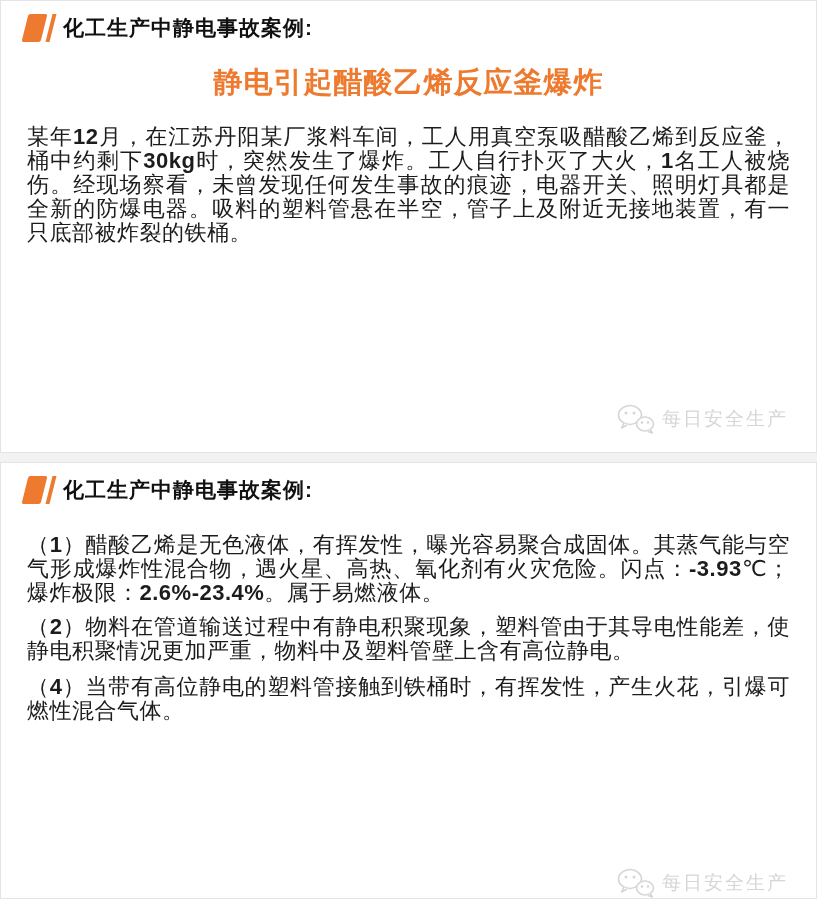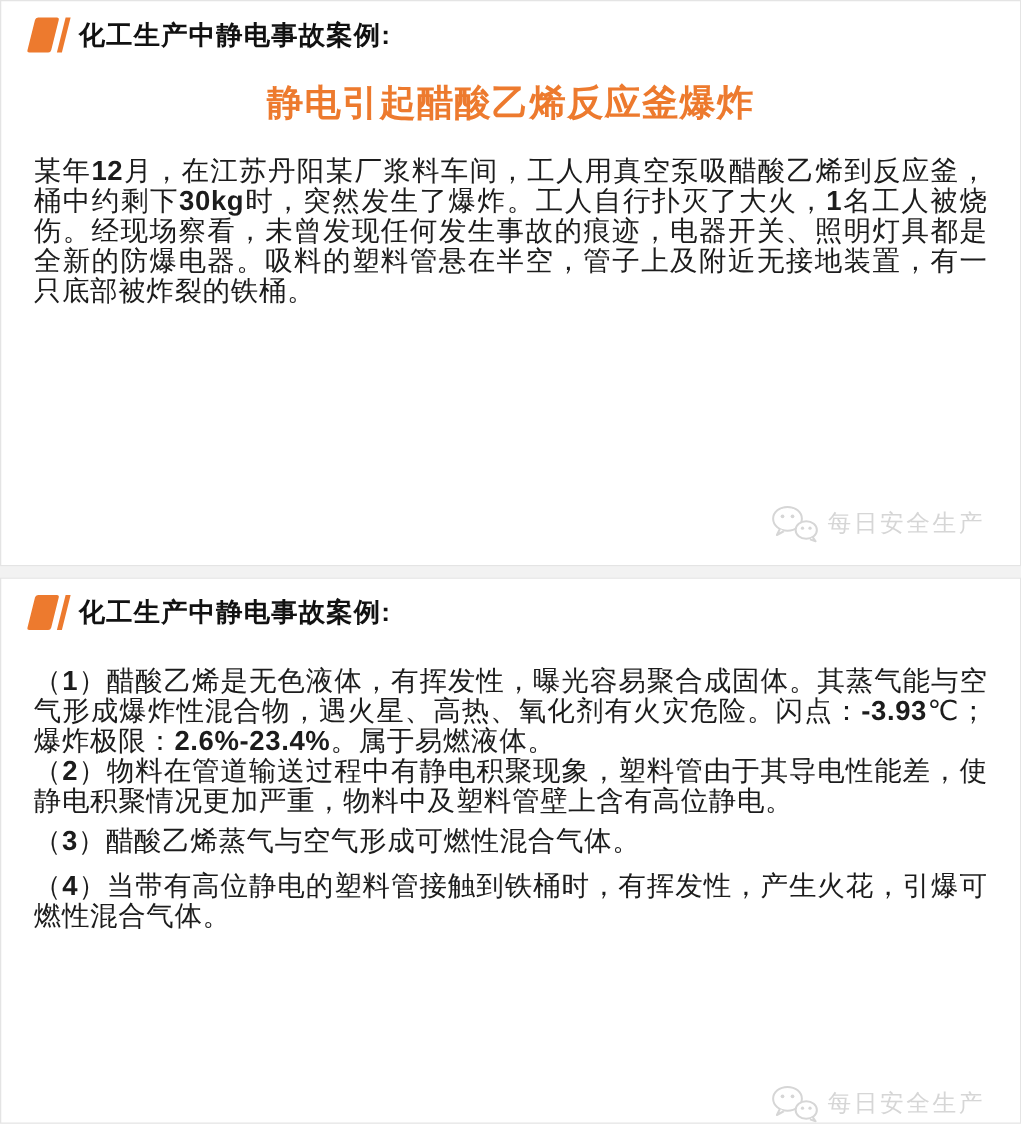--- a/index.html
+++ b/index.html
@@ -43,21 +43,21 @@
   }
 
   .body-text {
     font-size:22px; line-height:24px; color:var(--ink);
     text-align:justify; letter-spacing:0.5px;
   }
   .body-text b { font-weight:700; }
   .para-1 { margin-top:22px; }
   .para-2 { margin-top:8px; text-indent:2em; }
   .item-1 { margin-top:26px; }
-  .item-2 { }
+  .item-2 { margin-top:10px; }
   .item-3 { margin-top:8px; }
   .item-4 { margin-top:12px; }
 
   .watermark {
     position:absolute; right:28px;
     display:flex; align-items:center; gap:5px;
     color:var(--wm); font-size:19px; letter-spacing:2px;
   }
   .card-1 .watermark { bottom:16px; }
   .card-2 .watermark { bottom:-2px; }
@@ -103,21 +103,20 @@
     <span class="slash-icon">
       <i class="bar-main"></i>
       <i class="bar-thin"></i>
     </span>
     <h1 class="header-title">化工生产中静电事故案例:</h1>
   </div>
 
 
   <p class="body-text item-1"><span>（</span><b>1</b><span>）醋酸乙烯是无色液体，有挥发性，曝光容易聚合成固体。其蒸气能与空气形成爆炸性混合物，遇火星、高热、氧化剂有火灾危险。闪点：</span><b>-3.93</b><span>℃；爆炸极限：</span><b>2.6%-23.4%</b><span>。属于易燃液体。</span></p>
   <p class="body-text item-2"><span>（</span><b>2</b><span>）物料在管道输送过程中有静电积聚现象，塑料管由于其导电性能差，使静电积聚情况更加严重，物料中及塑料管壁上含有高位静电。</span></p>
-  <p class="body-text item-3"><span>（</span><b>3</b><span>）醋酸乙烯蒸气与空气形成可燃性混合气体。</span></p>
   <p class="body-text item-4"><span>（</span><b>4</b><span>）当带有高位静电的塑料管接触到铁桶时，有挥发性，产生火花，引爆可燃性混合气体。</span></p>
 
   <div class="watermark">
     <svg class="wechat-icon" width="42" height="34" viewBox="0 0 42 34" xmlns="http://www.w3.org/2000/svg">
       <g fill="#ffffff" stroke="#d6d6d6" stroke-width="1.6">
         <ellipse cx="15" cy="13" rx="11.5" ry="9.5"></ellipse>
         <path d="M9 21 L6.5 26 L12 23" stroke-linejoin="round"></path>
         <ellipse cx="30" cy="22" rx="8.5" ry="7"></ellipse>
         <path d="M35 27.5 L37.5 31 L33 29.5" stroke-linejoin="round"></path>
       </g>

